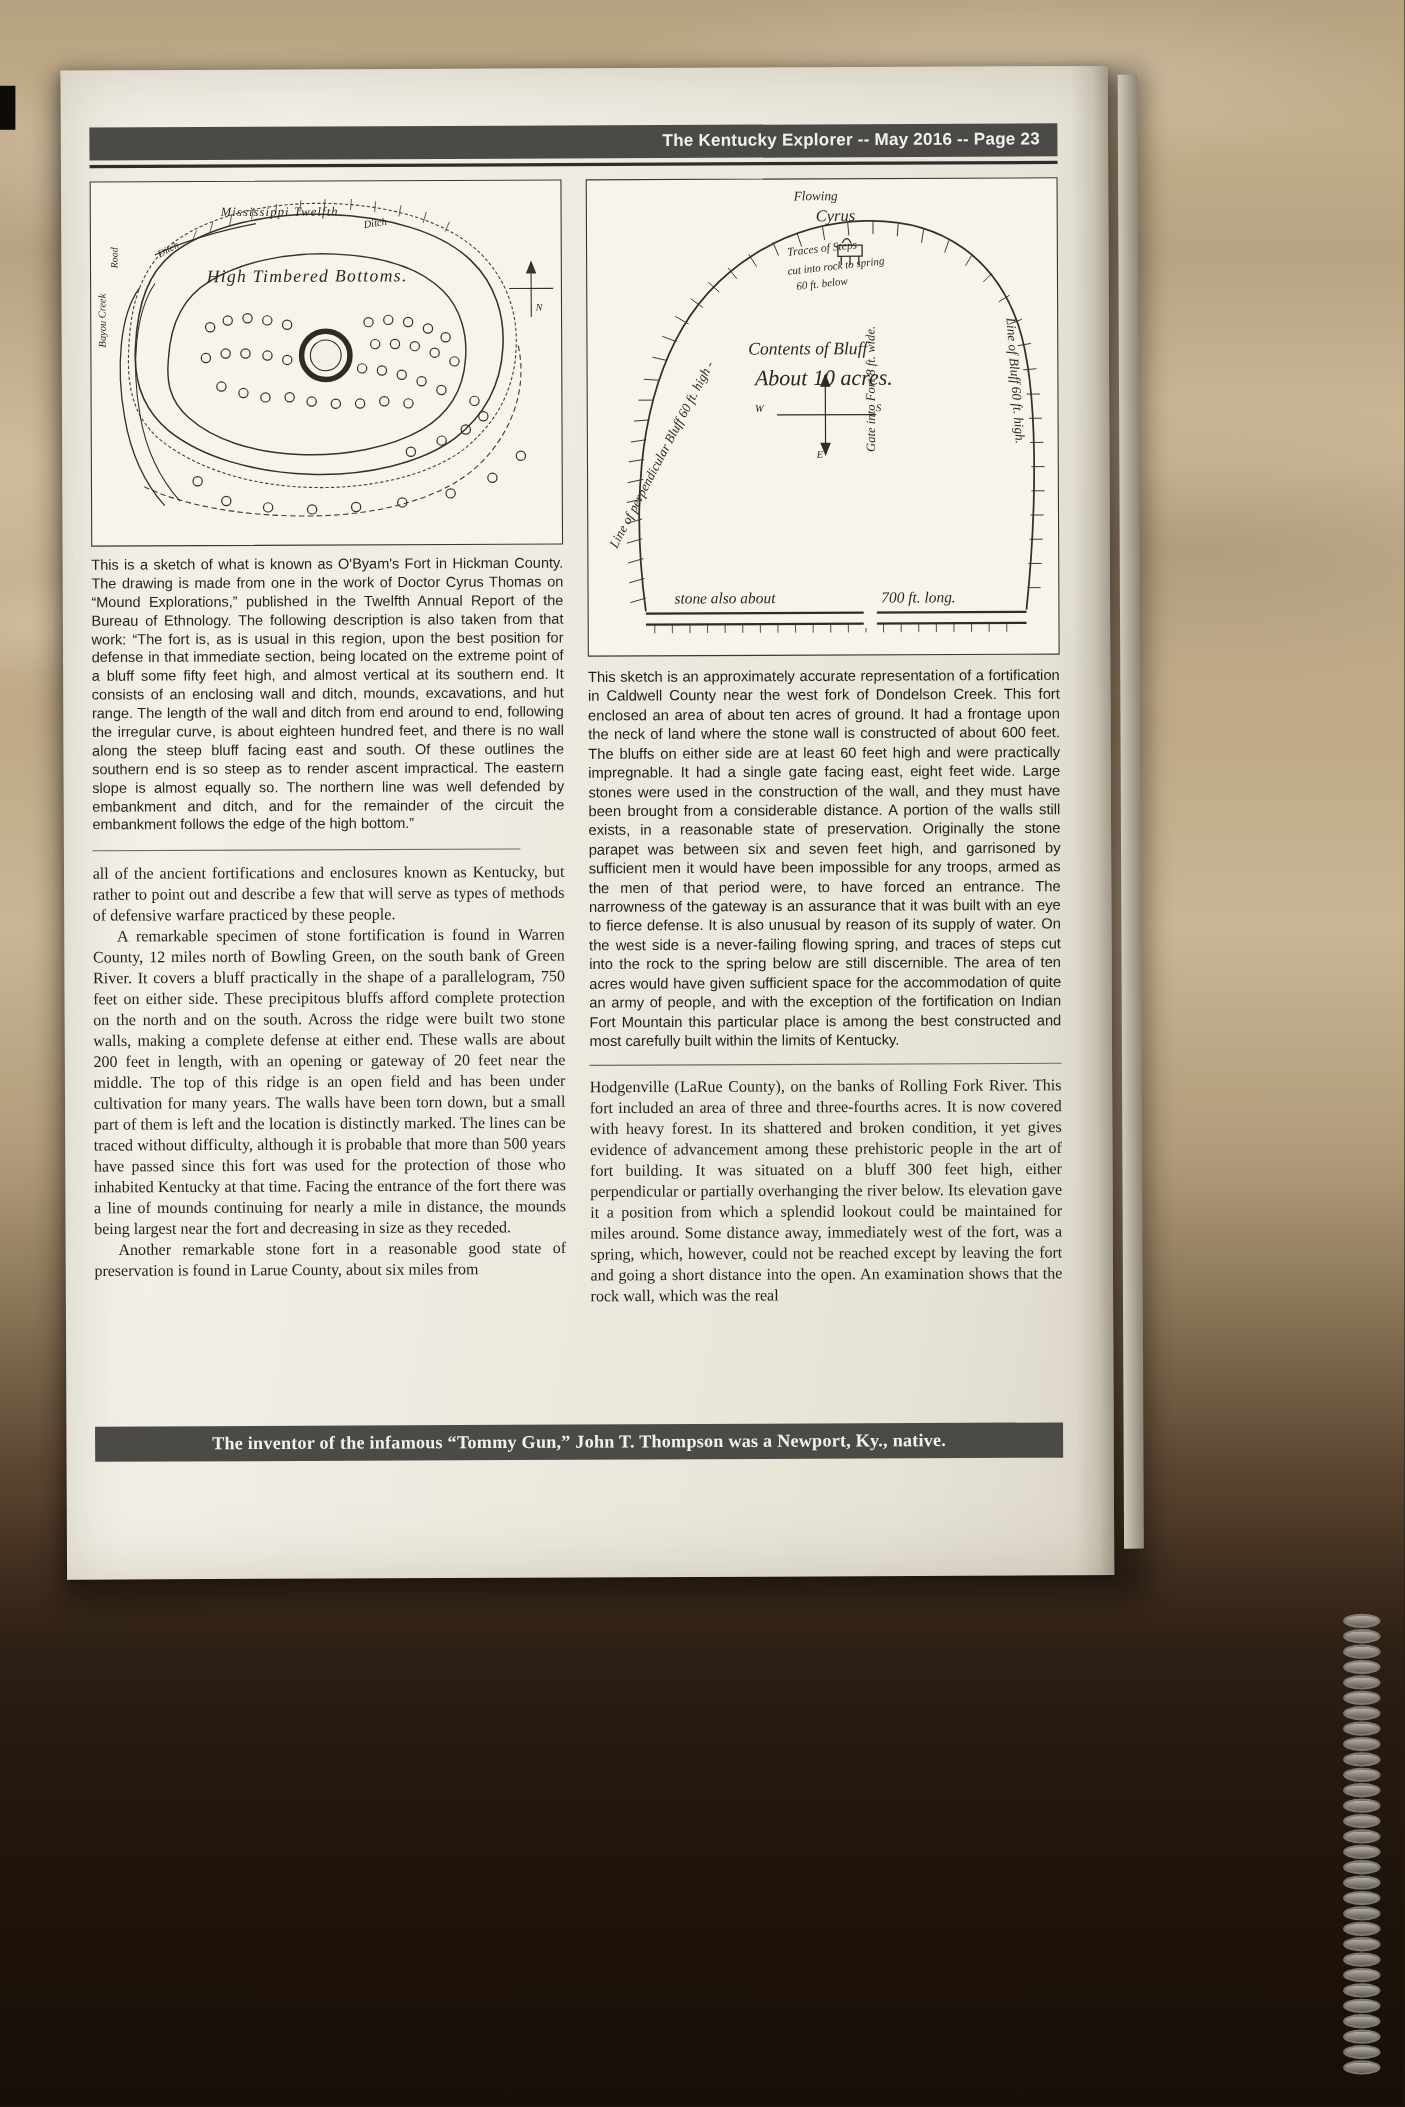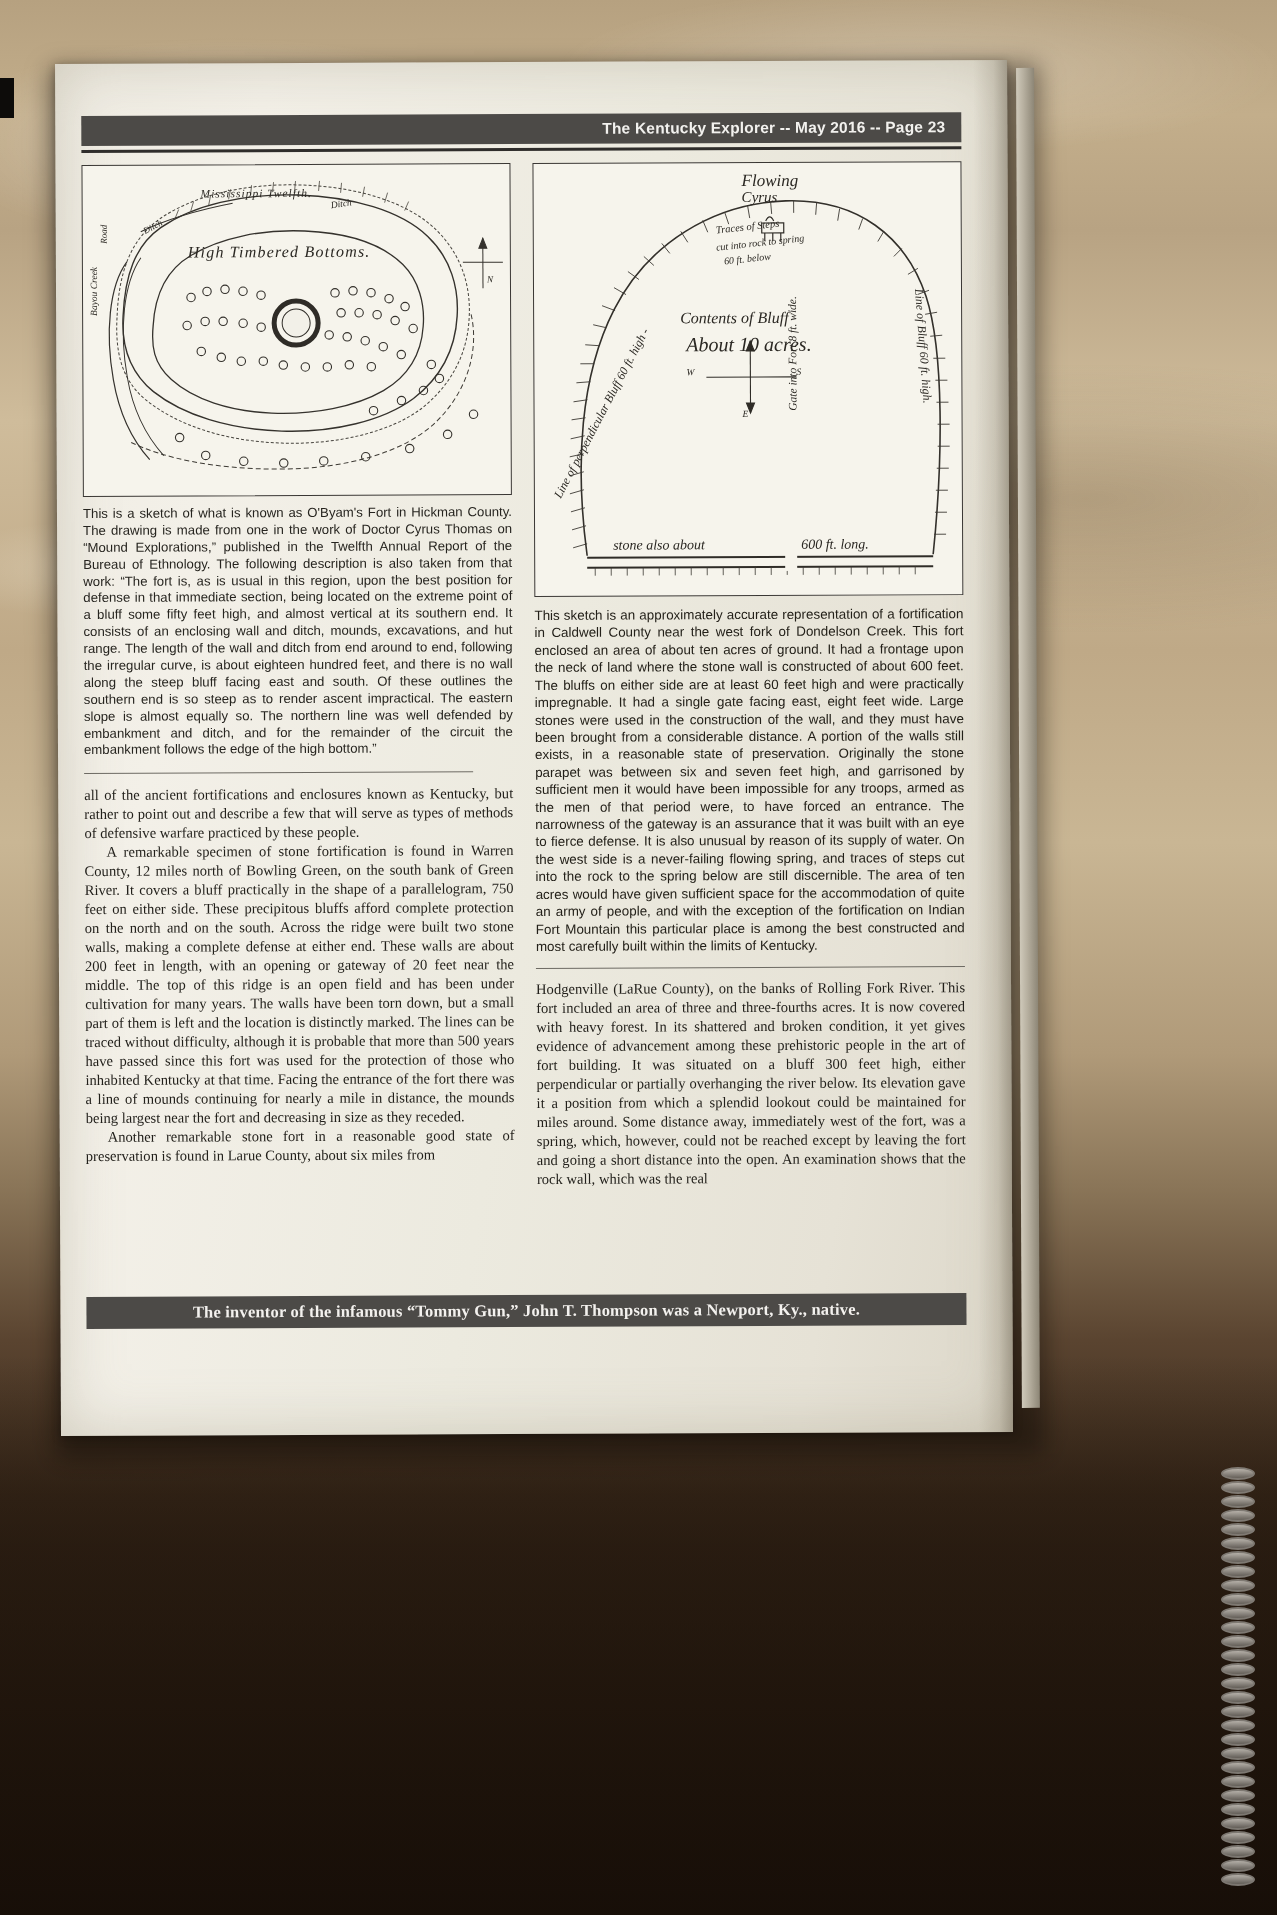--- a/index.html
+++ b/index.html
@@ -446,32 +446,32 @@
               </g>
 
               <g stroke="#2f2c27" stroke-width="1.1" fill="none">
                 <line x1="216" y1="178" x2="216" y2="250"></line>
                 <line x1="172" y1="214" x2="262" y2="214"></line>
                 <path d="M216 178 l-4 10 l8 0 z" fill="#2f2c27"></path>
                 <path d="M216 250 l-4 -10 l8 0 z" fill="#2f2c27"></path>
               </g>
             </svg>
 
-            <div class="hand2" style="left:208px; top:8px; font-size:17px;">Flowing</div>
+            <div class="hand2" style="left:188px; top:8px; font-size:12px;">Flowing</div>
             <div class="hand2" style="left:208px; top:26px; font-size:15px;">Cyrus</div>
             <div class="hand2" style="left:182px; top:58px; font-size:10.5px; transform:rotate(-6deg);">Traces of Steps</div>
             <div class="hand2" style="left:182px; top:74px; font-size:10px; transform:rotate(-6deg);">cut into rock to spring</div>
             <div class="hand2" style="left:190px; top:90px; font-size:10px; transform:rotate(-6deg);">60 ft. below</div>
             <div class="hand2" style="left:146px; top:146px; font-size:16px;">Contents of Bluff</div>
             <div class="hand2" style="left:152px; top:170px; font-size:20px;">About 10 acres.</div>
             <div class="hand2" style="left:16px; top:330px; font-size:12px; transform:rotate(-62deg); transform-origin:left top;">Line of perpendicular Bluff 60 ft. high -</div>
             <div class="hand2" style="left:392px; top:126px; font-size:12px; transform:rotate(86deg); transform-origin:left top;">Line of Bluff 60 ft. high.</div>
             <div class="hand2" style="left:252px; top:248px; font-size:11.5px; transform:rotate(-90deg); transform-origin:left top;">Gate into Fort 8 ft. wide.</div>
             <div class="hand2" style="left:78px; top:374px; font-size:14px;">stone also about</div>
-            <div class="hand2" style="left:266px; top:374px; font-size:14px;">600 ft. long.</div>
+            <div class="hand2" style="left:266px; top:374px; font-size:14px;">700 ft. long.</div>
             <div class="hand2" style="left:210px; top:162px; font-size:9px; opacity:0;">N</div>
             <div class="hand2" style="left:208px; top:246px; font-size:9.5px;">E</div>
             <div class="hand2" style="left:262px; top:204px; font-size:9.5px;">S</div>
             <div class="hand2" style="left:152px; top:204px; font-size:9.5px;">W</div>
           </div>
 
           <div class="body-sans" style="margin-top:10px;">
             <p>This sketch is an approximately accurate representation of a fortification in Caldwell County near the west fork of Dondelson Creek. This fort enclosed an area of about ten acres of ground. It had a frontage upon the neck of land where the stone wall is constructed of about 600 feet. The bluffs on either side are at least 60 feet high and were practically impregnable. It had a single gate facing east, eight feet wide. Large stones were used in the construction of the wall, and they must have been brought from a considerable distance. A portion of the walls still exists, in a reasonable state of preservation. Originally the stone parapet was between six and seven feet high, and garrisoned by sufficient men it would have been impossible for any troops, armed as the men of that period were, to have forced an entrance. The narrowness of the gateway is an assurance that it was built with an eye to fierce defense. It is also unusual by reason of its supply of water. On the west side is a never-failing flowing spring, and traces of steps cut into the rock to the spring below are still discernible. The area of ten acres would have given sufficient space for the accommodation of quite an army of people, and with the exception of the fortification on Indian Fort Mountain this particular place is among the best constructed and most carefully built within the limits of Kentucky.</p>
           </div>
 

